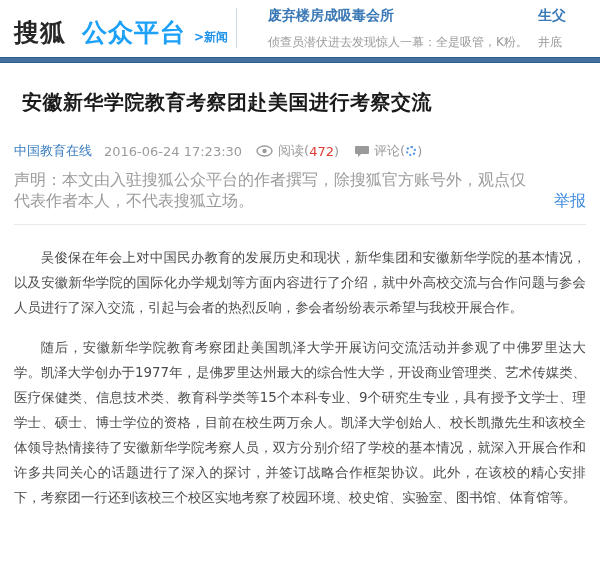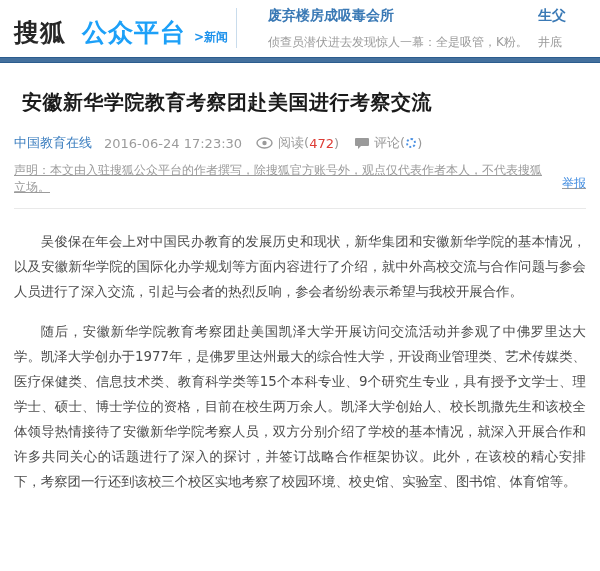--- a/index.html
+++ b/index.html
@@ -19,29 +19,29 @@
   .headline-title { font-size:14px; font-weight:bold; color:#3a79b5; cursor:pointer; }
   .headline-sub { font-size:12px; color:#9b9b9b; margin-top:9px; white-space:nowrap; }
 
   
   .top-bar { height:6px; background:#44709d; border-top:1px solid #2b5c8e; border-bottom:1px solid #2b5c8e; }
 
   
   .main { padding:0 14px; }
   .article-title { margin-top:26px; font-size:20px; font-weight:bold; color:#1a1a1a; letter-spacing:0.5px;margin-left:8px; }
 
-  .meta-row { margin-top:18px; display:flex; align-items:center; font-size:13px; color:#999; }
+  .meta-row { margin-top:26px; display:flex; align-items:center; font-size:13px; color:#999; }
   .source-link { color:#3a7dbf; margin-right:12px; cursor:pointer; }
   .datetime { color:#9b9b9b; margin-right:14px; }
   .meta-item { display:flex; align-items:center; margin-right:16px; }
   .meta-icon { display:inline-flex; margin-right:5px; }
   .read-count { color:#dd3c35; }
   .spinner { display:inline-block; width:10px; height:10px; border:2px dotted #4a90e2; border-radius:50%; margin:0 1px; }
 
-  .disclaimer-row { margin-top:10px; display:flex; justify-content:space-between; align-items:center; font-size:12px; color:#9b9b9b;text-decoration:underline; }
+  .disclaimer-row { margin-top:10px; display:flex; justify-content:space-between; align-items:flex-end; font-size:16px; color:#9b9b9b; }
   .report-link { color:#3d8ae0; cursor:pointer; flex:none; margin-left:16px;margin-top:8px; }
 
   .rule { margin-top:12px; border:none; border-top:1px solid #e9e9e9; }
 
   
   .article-body { margin-top:20px; font-size:13.4px; line-height:25px; color:#4c4c4c; text-align:justify; }
   .article-body p { text-indent:2em; margin-bottom:15px; }
 </style>
 </head>
 <body>

